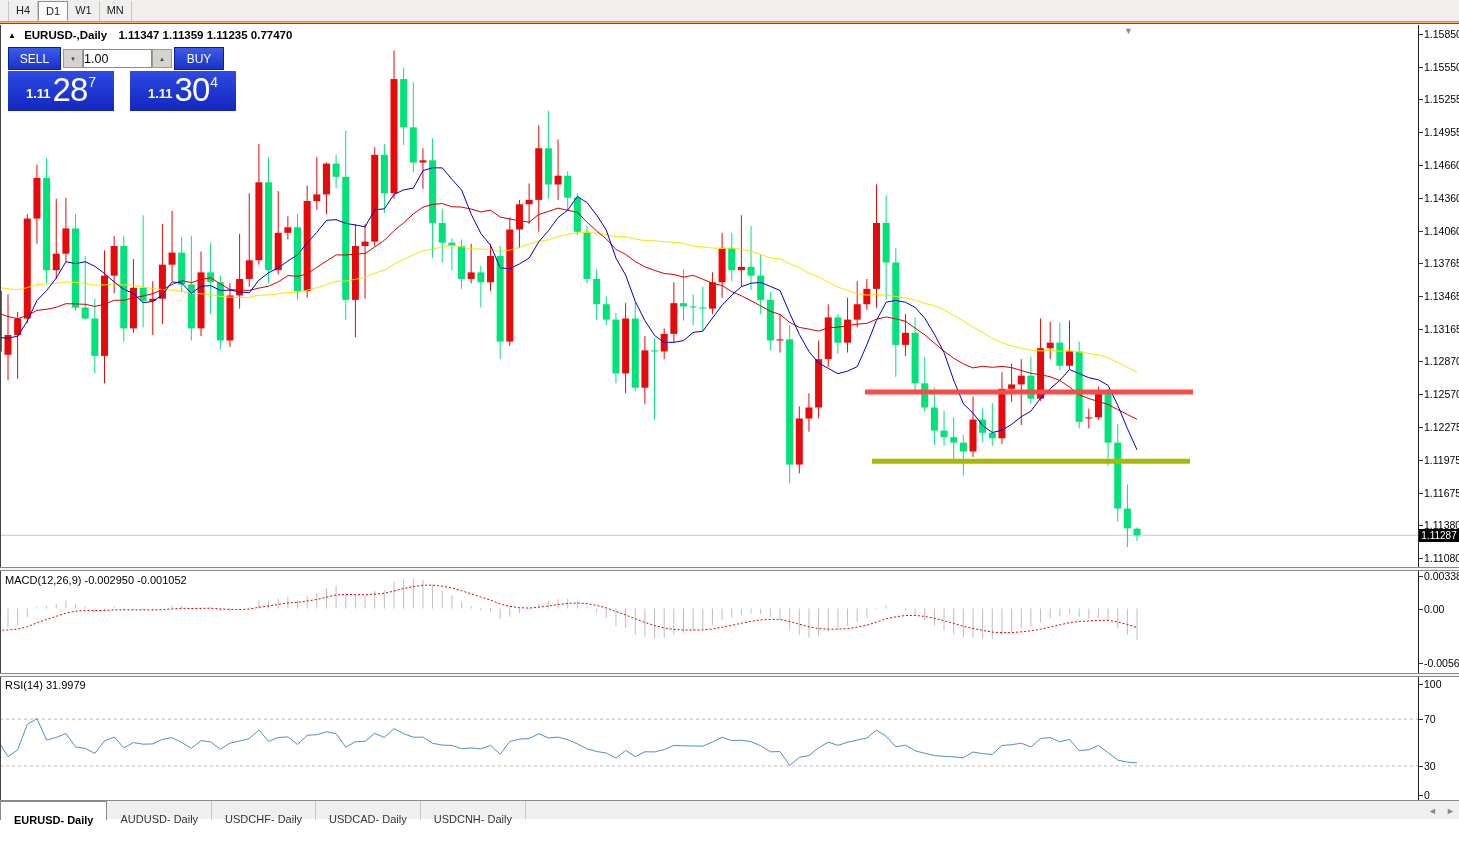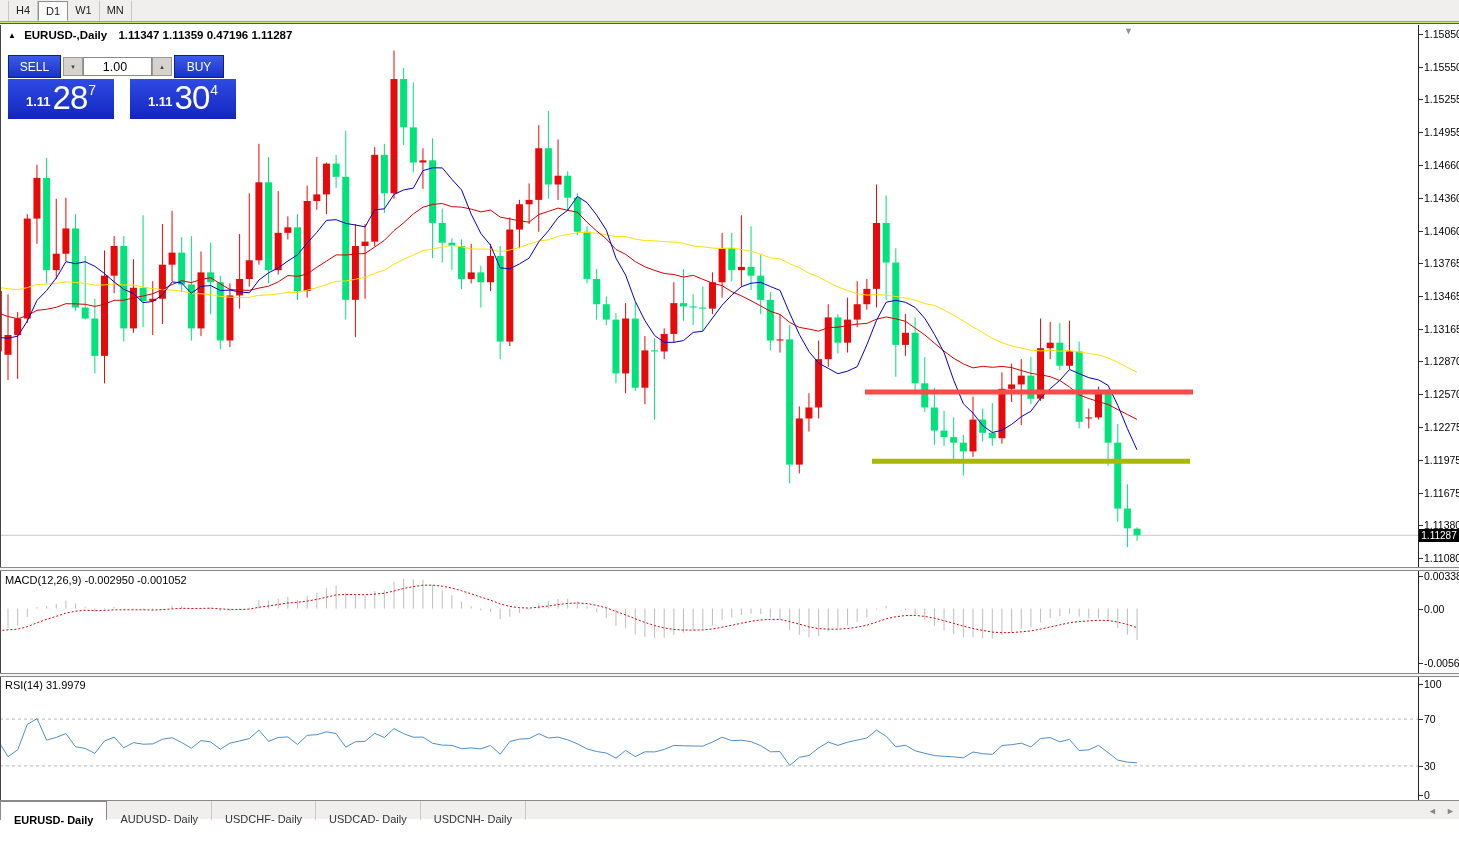--- a/index.html
+++ b/index.html
@@ -1,18 +1,18 @@
 <!DOCTYPE html>
 <html><head>
 <meta charset="utf-8">
 <style>
   * { margin:0; padding:0; box-sizing:border-box; }
   html,body { width:1459px; height:842px; overflow:hidden; background:#fff;
     font-family:"Liberation Sans", sans-serif; }
-  #app { position:relative; width:1459px; height:842px; background:#bef264; }
+  #app { position:relative; width:1459px; height:842px; background:#fdba74; }
 
   
   #topbar { position:absolute; left:0; top:0; width:1459px; height:22px;
     background:#f0efee; border-bottom:1px solid #9a9a9a; }
   .tf-tab { position:relative; float:left; margin-top:1px; height:20px; padding:3px 7px 0 7px;
     font-size:11px; color:#222; border-right:1px solid #c6c6c6; cursor:default; }
   .tf-tab:first-child { border-left:1px solid #c6c6c6; margin-left:8px; }
   .tf-tab.active { background:#fbfbfb; border:1px solid #8f8f8f; border-bottom-color:#fbfbfb; }
 
   
@@ -34,31 +34,31 @@
   .ax-tick  { position:absolute; left:1419px; width:4px; height:1px; background:#333; }
   .dt-label { position:absolute; top:781px; font-size:10.5px; color:#000; white-space:nowrap; transform:translateX(-50%); }
   .dt-tick  { position:absolute; top:777px; width:1px; height:4px; background:#333; }
 
   #price-tag { position:absolute; left:1419px; width:40px; height:13px; background:#000;
     color:#fff; font-size:10px; text-align:center; line-height:13px; }
 
   #shift-marker { position:absolute; left:1124px; top:2px; color:#8f8f8f; font-size:9px; }
 
   
-  #oneclick { position:absolute; left:8px; top:23px; width:216px; height:64px;margin-top:8px; }
+  #oneclick { position:absolute; left:8px; top:23px; width:216px; height:64px; }
   #oc-row1 { position:absolute; left:0; top:0; width:216px; height:23px; }
   .oc-btn { position:absolute; top:0; height:23px; color:#fff; font-size:12px; text-align:center;
     line-height:22px; background:linear-gradient(#3c5be8,#1a32c8); border:1px solid #0a1e9a; cursor:pointer; }
   #oc-sell-btn { left:0; width:53px; }
   #oc-buy-btn  { left:166px; width:50px; }
   .oc-spin { position:absolute; top:2px; width:20px; height:19px; background:#d6d3ce;
     border:1px solid #9a9a9a; font-size:7px; color:#444; text-align:center; line-height:18px; cursor:pointer; }
   #oc-spin-dn { left:55px; } #oc-spin-up { left:144px; }
   #oc-vol { position:absolute; left:75px; top:2px; width:69px; height:19px; border:1px solid #8a8a8a;
-    font-size:12.5px; text-align:center; padding-right:5px; font-family:"Liberation Sans",sans-serif; }
+    font-size:12.5px; text-align:left; padding-right:5px; font-family:"Liberation Sans",sans-serif; }
   .oc-price { position:absolute; top:24px; width:106px; height:40px; color:#fff;
     background:linear-gradient(#2e4be4,#1226be); text-align:center; cursor:pointer; }
   #oc-sell-price { left:0; } #oc-buy-price { left:122px; }
   .oc-small { font-size:13px; font-weight:bold; vertical-align:3px; margin-right:2px; }
   .oc-big { font-size:33px; font-weight:400; letter-spacing:-1px; line-height:38px; }
   .oc-sup { font-size:14px; vertical-align:14px; margin-left:1px; }
 
   
   #bottombar { position:absolute; left:0; top:800px; width:1459px; height:19px;
     background:#f0efee; border-top:1px solid #8a8a8a; }
@@ -462,21 +462,21 @@
       </div>
     <div class="sep" style="top:649px">
       <div class="l1"></div>
         <div class="l2"></div>
         <div class="l3"></div>
       </div>
 
     <div id="chart-title">
       <span class="tri">▲</span>
       <span>EURUSD-,Daily</span>
-      <span style="margin-left:8px">1.11347 1.11359 0.47196 1.11287</span>
+      <span style="margin-left:8px">1.11347 1.11359 1.11235 0.77470</span>
     </div>
 
     <div id="oneclick">
       <div id="oc-row1">
         <div id="oc-sell-btn" class="oc-btn">SELL</div>
         <div id="oc-spin-dn" class="oc-spin">▾</div>
         <input id="oc-vol" value="1.00" style="">
         <div id="oc-spin-up" class="oc-spin">▴</div>
         <div id="oc-buy-btn" class="oc-btn">BUY</div>
       </div>

